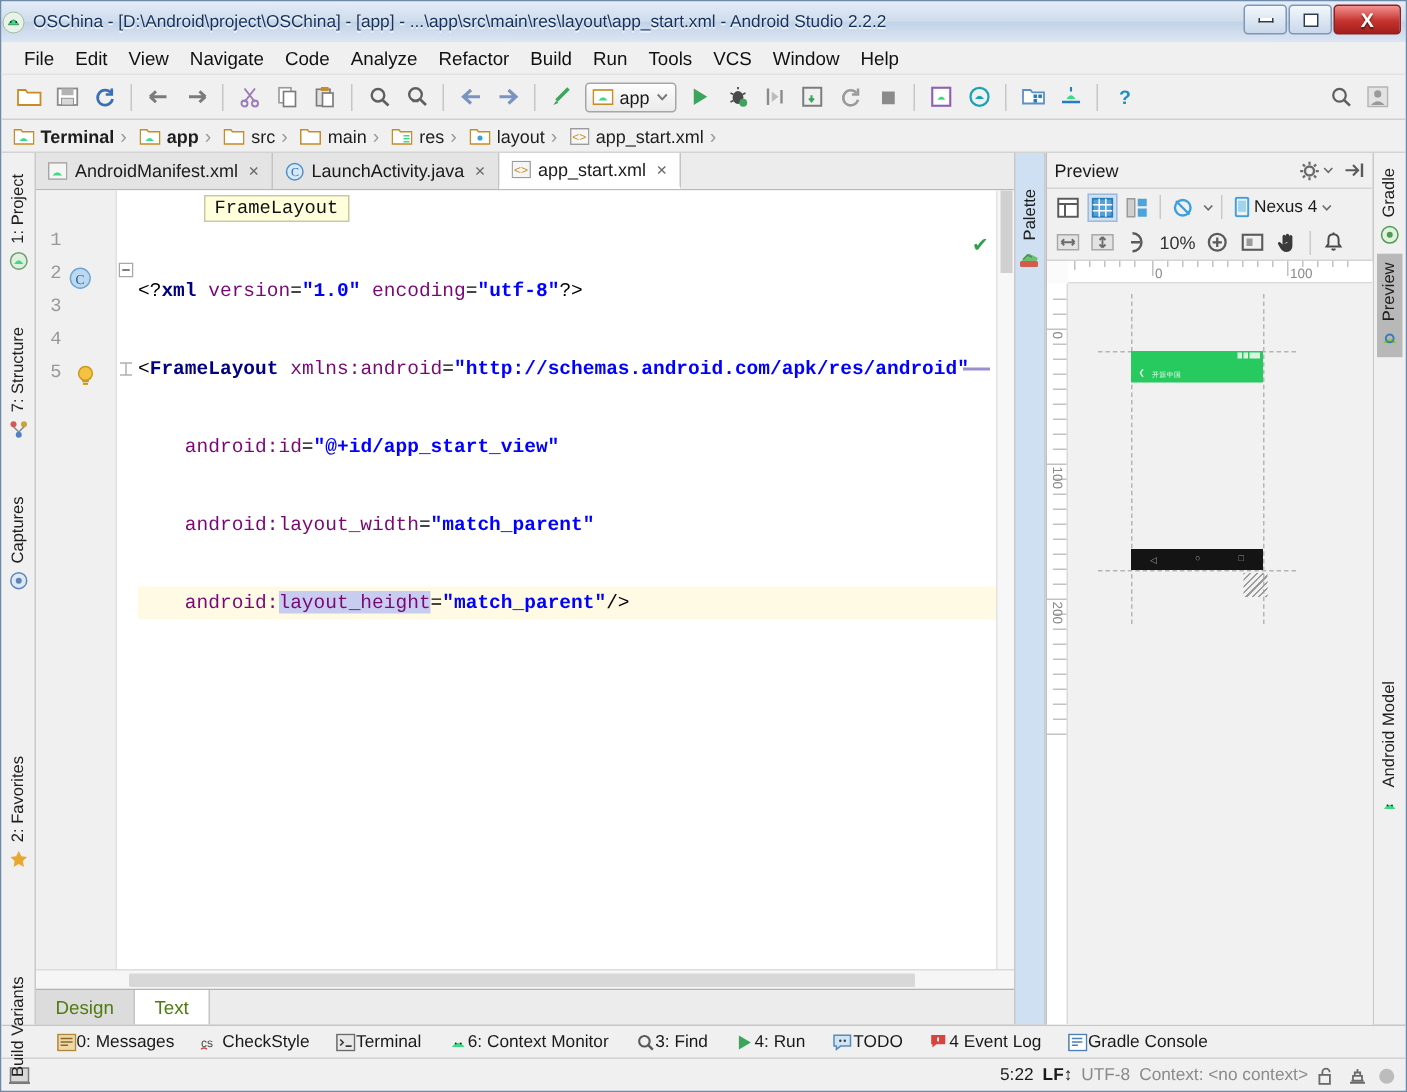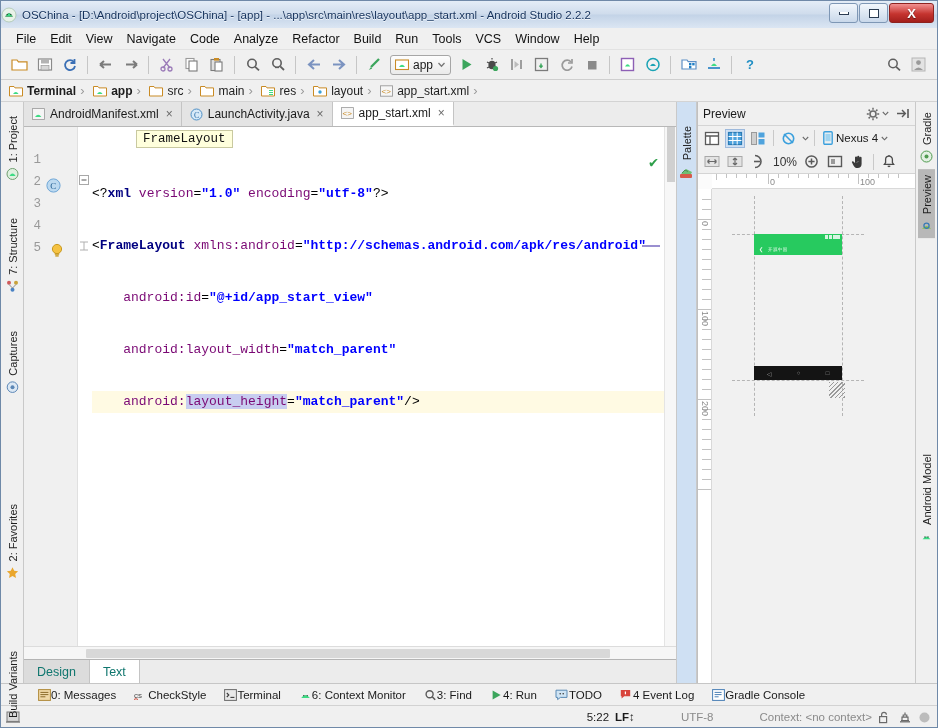--- a/index.html
+++ b/index.html
@@ -168,21 +168,21 @@
     position: relative;
   }
   .vscrollpanel .thumb { position: absolute; top: 0; left: 2px; width: 8px; height: 55px; background: #d0d0d0; }
 
   .dtstrip {
     height: 24px; flex: 0 0 24px; background: #ececec;
     display: flex; align-items: stretch; border-top: 1px solid #b4b4b4;
   }
   .dtab {
     display: flex; align-items: center; padding: 12px 13px; font-size: 12.5px;
-    color: #0f766e; border-right: 1px solid #c4c4c4; background: #dcdcdc;
+    color: #4d7c0f; border-right: 1px solid #c4c4c4; background: #dcdcdc;
   }
   .dtab.active { background: #ffffff; }
 
   
   .palettestrip {
     width: 21px; flex: 0 0 21px; background: #f0f0f0;
     border-left: 1px solid #c9c9c9; border-right: 1px solid #c9c9c9;
     display: flex; flex-direction: column; align-items: center; padding-top: 24px;
   }
   .palettestrip.sel { background: #cfe0f3; }
@@ -265,21 +265,21 @@
   .twb {
     display: flex; align-items: center; 
     padding: 2px 9px; font-size: 11.5px; color: #1a1a1a;
   }
 
   .statusbar {
     height: 22px; flex: 0 0 22px; background: #f0f0f0;
     display: flex; align-items: center; padding: 0 5px; gap: 6px;
     border-top: 1px solid #d2d2d2; font-size: 11.5px; color: #1a1a1a;
   }
-  .statusbar .dim { color: #8a8a8a; margin-left: 40px; }
+  .statusbar .dim { color: #8a8a8a; }
   .sb-icon { width: 14px; height: 12px; display: inline-block; }
 
   svg { display: block; }
 </style>
 </head>
 <body>
 
 <div id="app">
 
   <div class="titlebar">

